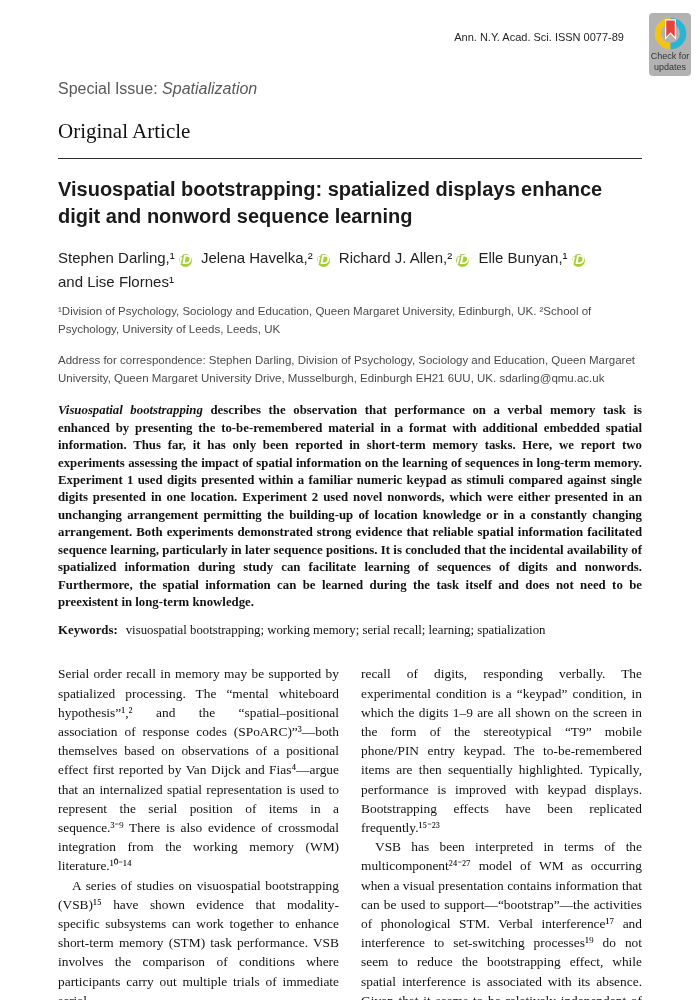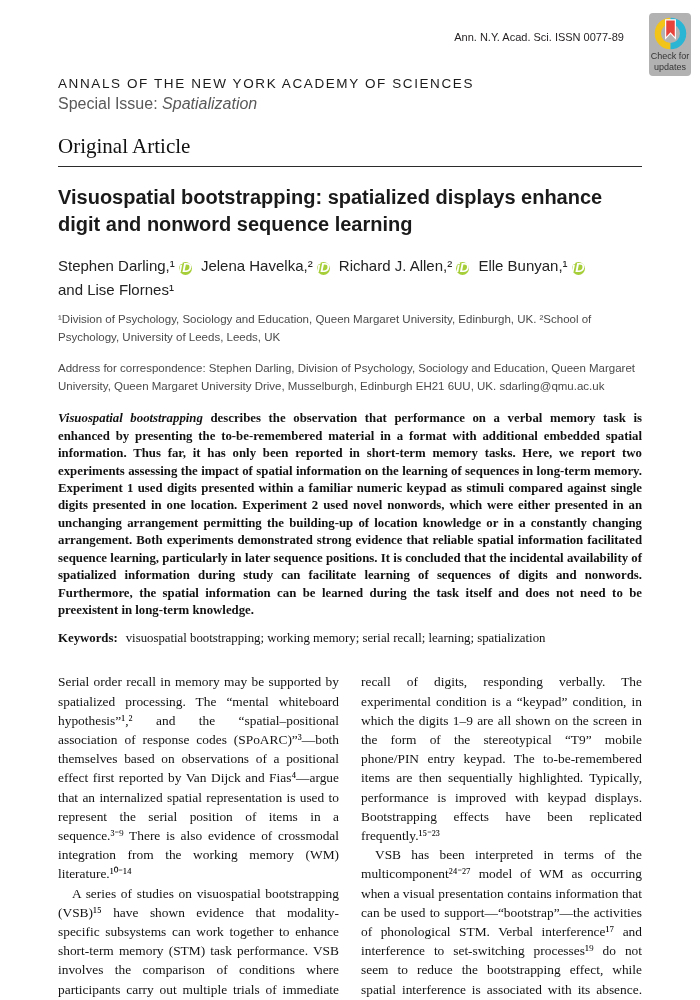--- a/index.html
+++ b/index.html
@@ -44,21 +44,21 @@
   }
   .special-issue {
     font-family:"Liberation Sans", sans-serif;
     font-size:16px; color:#595959; margin-top:4px;
   }
   .special-issue .it { font-style:italic; }
   .article-type {
     margin-top:21px;
     font-family:"Liberation Serif", serif;
     font-size:21px; font-weight:400; color:#111;
-    padding-bottom:7px;
+    padding-bottom:14px;
     border-bottom:1.5px solid #2b2b2b;
   }
   .title {
     margin-top:17px;
     font-family:"Liberation Sans", sans-serif;
     font-size:20px; font-weight:700; line-height:1.33; color:#1a1a1a;
   }
   .authors {
     margin-top:17px;
     font-family:"Liberation Sans", sans-serif;
@@ -119,21 +119,20 @@
       <path class="cm-teal" d="M17 4 a13 13 0 0 1 0 26" fill="none" stroke-width="6.5"></path>
       <path class="cm-red" d="M12 3 h10 v19 l-5 -5.5 l-5 5.5 z" stroke="#ffffff" stroke-width="1.2"></path>
     </svg>
     <div class="badge-text">
       <div>Check for</div>
       <div>updates</div>
     </div>
   </div>
 
   <div class="content">
-    <div class="journal-name">ANNALS OF THE NEW YORK ACADEMY OF SCIENCES</div>
     <div class="special-issue">
       <span>Special Issue: </span><span class="it">Spatialization</span>
     </div>
 
     <div class="article-type">Original Article</div>
 
     <h1 class="title">Visuospatial bootstrapping: spatialized displays enhance digit and nonword sequence learning</h1>
 
     <div class="authors">
       <span>Stephen Darling,¹</span><span class="orcid">iD</span>

